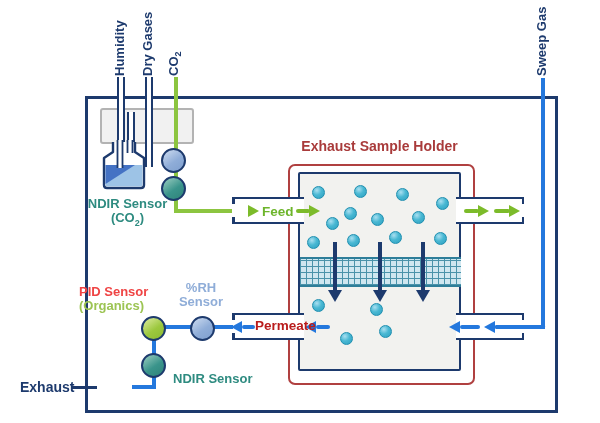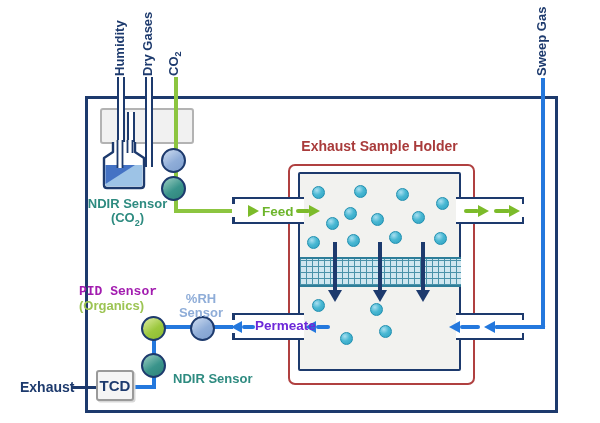--- a/index.html
+++ b/index.html
@@ -67,24 +67,24 @@
   .ticks-right::before{right:0;top:0;} .ticks-right::after{right:0;bottom:0;}
 
   
   .shaft{position:absolute;height:4px;border-radius:2px;}
   .head{position:absolute;width:0;height:0;border-top:6.5px solid transparent;border-bottom:6.5px solid transparent;}
   .head.r{border-left:11px solid #7cbb2a;}
   .head.l{border-right:11px solid #2478dd;}
   .g{background:#7cbb2a;} .b{background:#2478dd;}
 
   .flow-label{font-size:13.5px;font-weight:bold;white-space:nowrap;}
-  .feed-c{color:#6db52b;} .perm-c{color:#6d28d9;}
+  .feed-c{color:#6db52b;} .perm-c{color:#b91c1c;}
 
   .slabel{font-size:13px;font-weight:bold;line-height:14px;white-space:nowrap;}
-  .teal-c{color:#2e8b80;} .lblue-c{color:#8fadd8;} .green-c{color:#a21caf;font-family:Liberation Mono, monospace;} .lgreen-c{color:#9cc453;}
+  .teal-c{color:#2e8b80;} .lblue-c{color:#8fadd8;} .green-c{color:#ef4444;} .lgreen-c{color:#9cc453;}
 
   .tcd{left:96px;top:370px;width:38px;height:31px;background:#f5f5f5;border:2px solid #9a9a9a;
        border-radius:3px;box-shadow:1.5px 1.5px 0 #d8d8d8;color:#1d3a6d;font-size:15px;font-weight:bold;
        display:flex;align-items:center;justify-content:center;box-sizing:border-box;}
   .exhaust{left:20px;top:379px;font-size:14px;font-weight:bold;color:#1d3a6d;}
 </style>
 </head>
 <body>
 
 <div id="stage">
@@ -200,24 +200,21 @@
   <div class="abs nline" style="left:71px;top:385.5px;width:26px;height:3px;"></div>
 
   <div class="abs sensor pid" style="left:141px;top:316px;"></div>
   <div class="abs sensor rh" style="left:190px;top:316px;"></div>
   <div class="abs sensor ndir" style="left:141px;top:353px;"></div>
 
   <div class="abs slabel" style="left:79px;top:285px;">
     <div class="green-c">PID Sensor</div>
     <div class="lgreen-c">(Organics)</div>
   </div>
-  <div class="abs slabel lblue-c" style="left:176px;top:292px;width:50px;text-align:center;">
+  <div class="abs slabel lblue-c" style="left:176px;top:281px;width:50px;text-align:center;">
     <div>%RH</div>
     <div>Sensor</div>
   </div>
   <div class="abs slabel teal-c" style="left:173px;top:372px;">NDIR Sensor</div>
 
-  <div class="abs tcd">
-      <span>TCD</span>
-    </div>
   <div class="abs exhaust">Exhaust</div>
 
 </div>
 
 </body></html>

